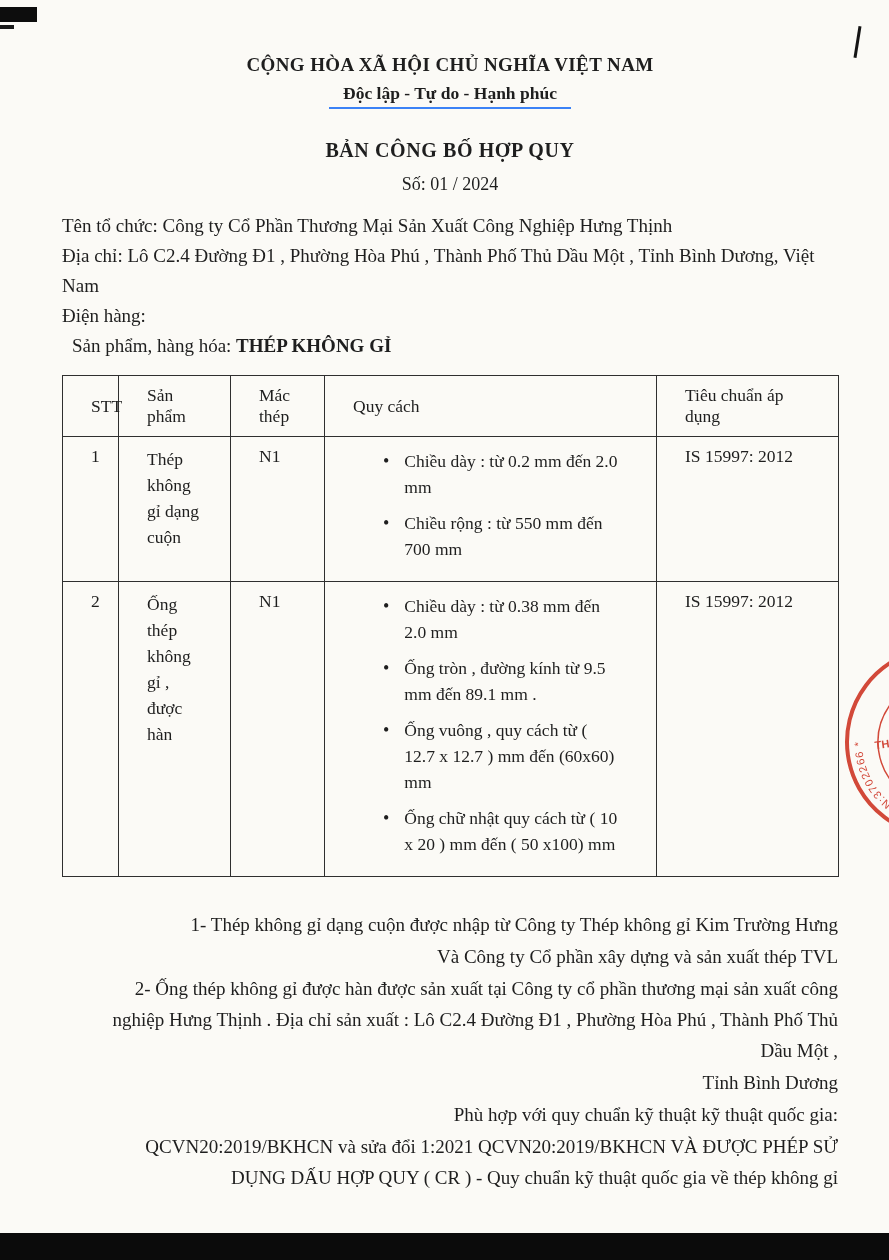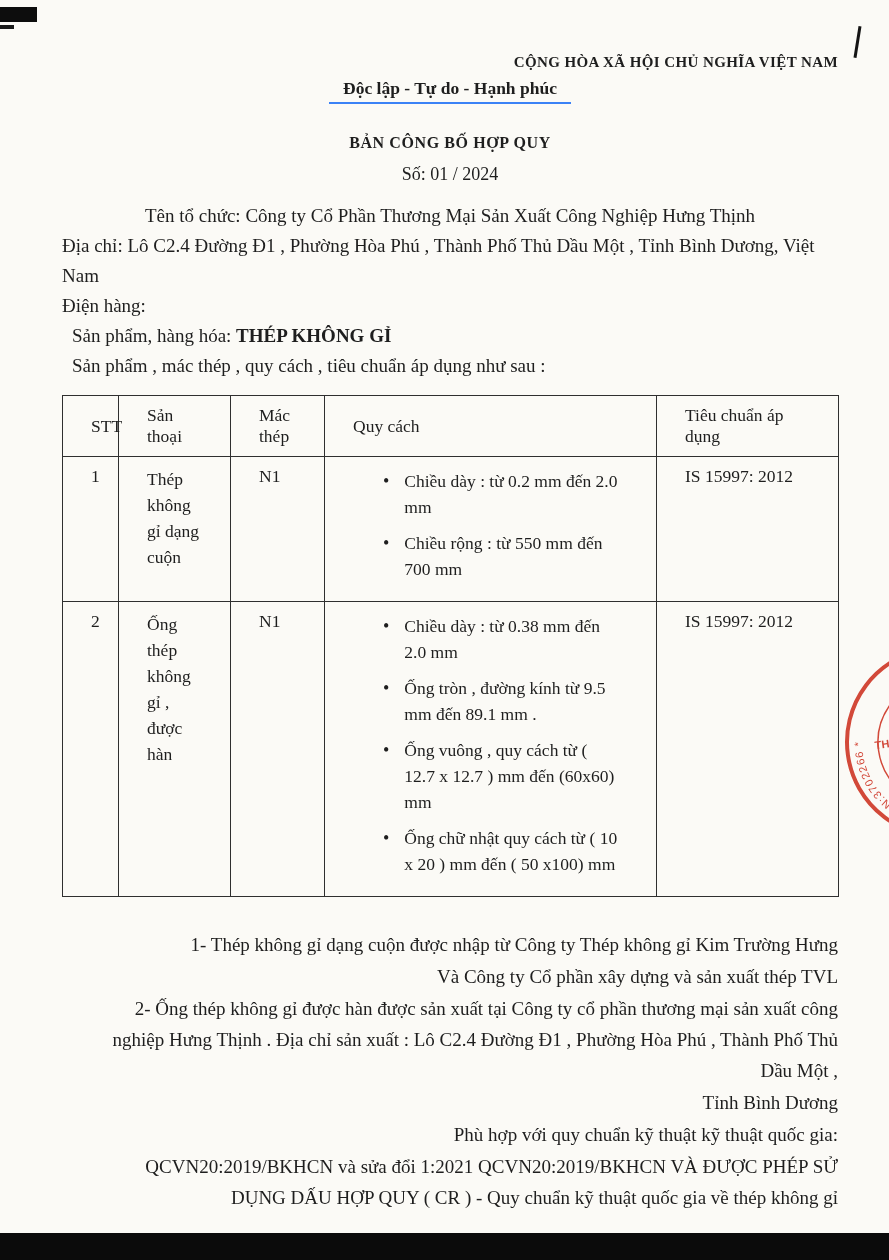--- a/index.html
+++ b/index.html
@@ -14,28 +14,28 @@
   }
   
   .art-bottom { position:absolute; left:0; right:0; bottom:0; height:27px; background:#0b0b0b; }
   .art-top-left { position:absolute; left:0; top:7px; width:37px; height:15px; background:#0d0d0d; }
   .art-top-left2 { position:absolute; left:0; top:25px; width:14px; height:4px; background:#1a1a1a; }
   .art-top-right { position:absolute; right:30px; top:26px; width:3px; height:32px; background:#141414; transform:rotate(9deg); }
 
   .content { position:absolute; left:62px; top:54px; width:776px; }
 
   .nat-header { text-align:center; }
-  .nat-line1 { font-weight:bold; font-size:15px; letter-spacing:.4px;text-align:right; }
+  .nat-line1 { font-weight:bold; font-size:19px; letter-spacing:.4px; }
   .motto { display:inline-block; font-weight:bold; font-size:17.5px; margin-top:7px; padding:0 14px 3px 14px; border-bottom:2px solid #3b82f6; }
 
-  .doc-title { text-align:center; font-weight:bold; font-size:16px; letter-spacing:.6px; margin-top:30px; }
+  .doc-title { text-align:center; font-weight:bold; font-size:20px; letter-spacing:.6px; margin-top:30px; }
   .doc-number { text-align:center; font-size:18px; margin-top:12px; }
 
   .para { font-size:19px; line-height:30px; margin:0; }
-  .para.first { margin-top:16px;text-align:center; }
+  .para.first { margin-top:16px; }
   .indent-sm { padding-left:10px; }
   .b { font-weight:bold; }
 
   table.product { border-collapse:collapse; width:776px; margin-top:14px; table-layout:fixed; }
   table.product col.c1 { width:56px; }
   table.product col.c2 { width:112px; }
   table.product col.c3 { width:94px; }
   table.product col.c4 { width:332px; }
   table.product col.c5 { width:182px; }
   table.product th, table.product td {
@@ -105,34 +105,33 @@
       <div><span class="motto">Độc lập - Tự do - Hạnh phúc</span></div>
     </div>
 
     <div class="doc-title">BẢN CÔNG BỐ HỢP QUY</div>
     <div class="doc-number">Số: 01 / 2024</div>
 
     <p class="para first">Tên tổ chức: Công ty Cổ Phần Thương Mại Sản Xuất Công Nghiệp Hưng Thịnh</p>
     <p class="para">Địa chỉ: Lô C2.4 Đường Đ1 , Phường Hòa Phú , Thành Phố Thủ Dầu Một , Tỉnh Bình Dương, Việt Nam</p>
     <p class="para">Điện hàng:</p>
     <p class="para indent-sm"><span>Sản phẩm, hàng hóa: </span><span class="b">THÉP KHÔNG GỈ</span></p>
-    <p class="para indent-sm">Sản phẩm , mác thép , quy cách , tiêu chuẩn áp dụng như sau :</p>
 
     <table class="product">
       <colgroup>
           <col class="c1">
           <col class="c2">
           <col class="c3">
           <col class="c4">
           <col class="c5">
         </colgroup>
       <thead>
         <tr>
           <th class="center">STT</th>
-          <th>Sản thoại</th>
+          <th>Sản phẩm</th>
           <th>Mác thép</th>
           <th>Quy cách</th>
           <th>Tiêu chuẩn áp dụng</th>
         </tr>
       </thead>
       <tbody>
         <tr>
           <td class="center cell-stt">1</td>
           <td class="cell-sp">Thép không gỉ dạng cuộn</td>
           <td class="center cell-mt">N1</td>

